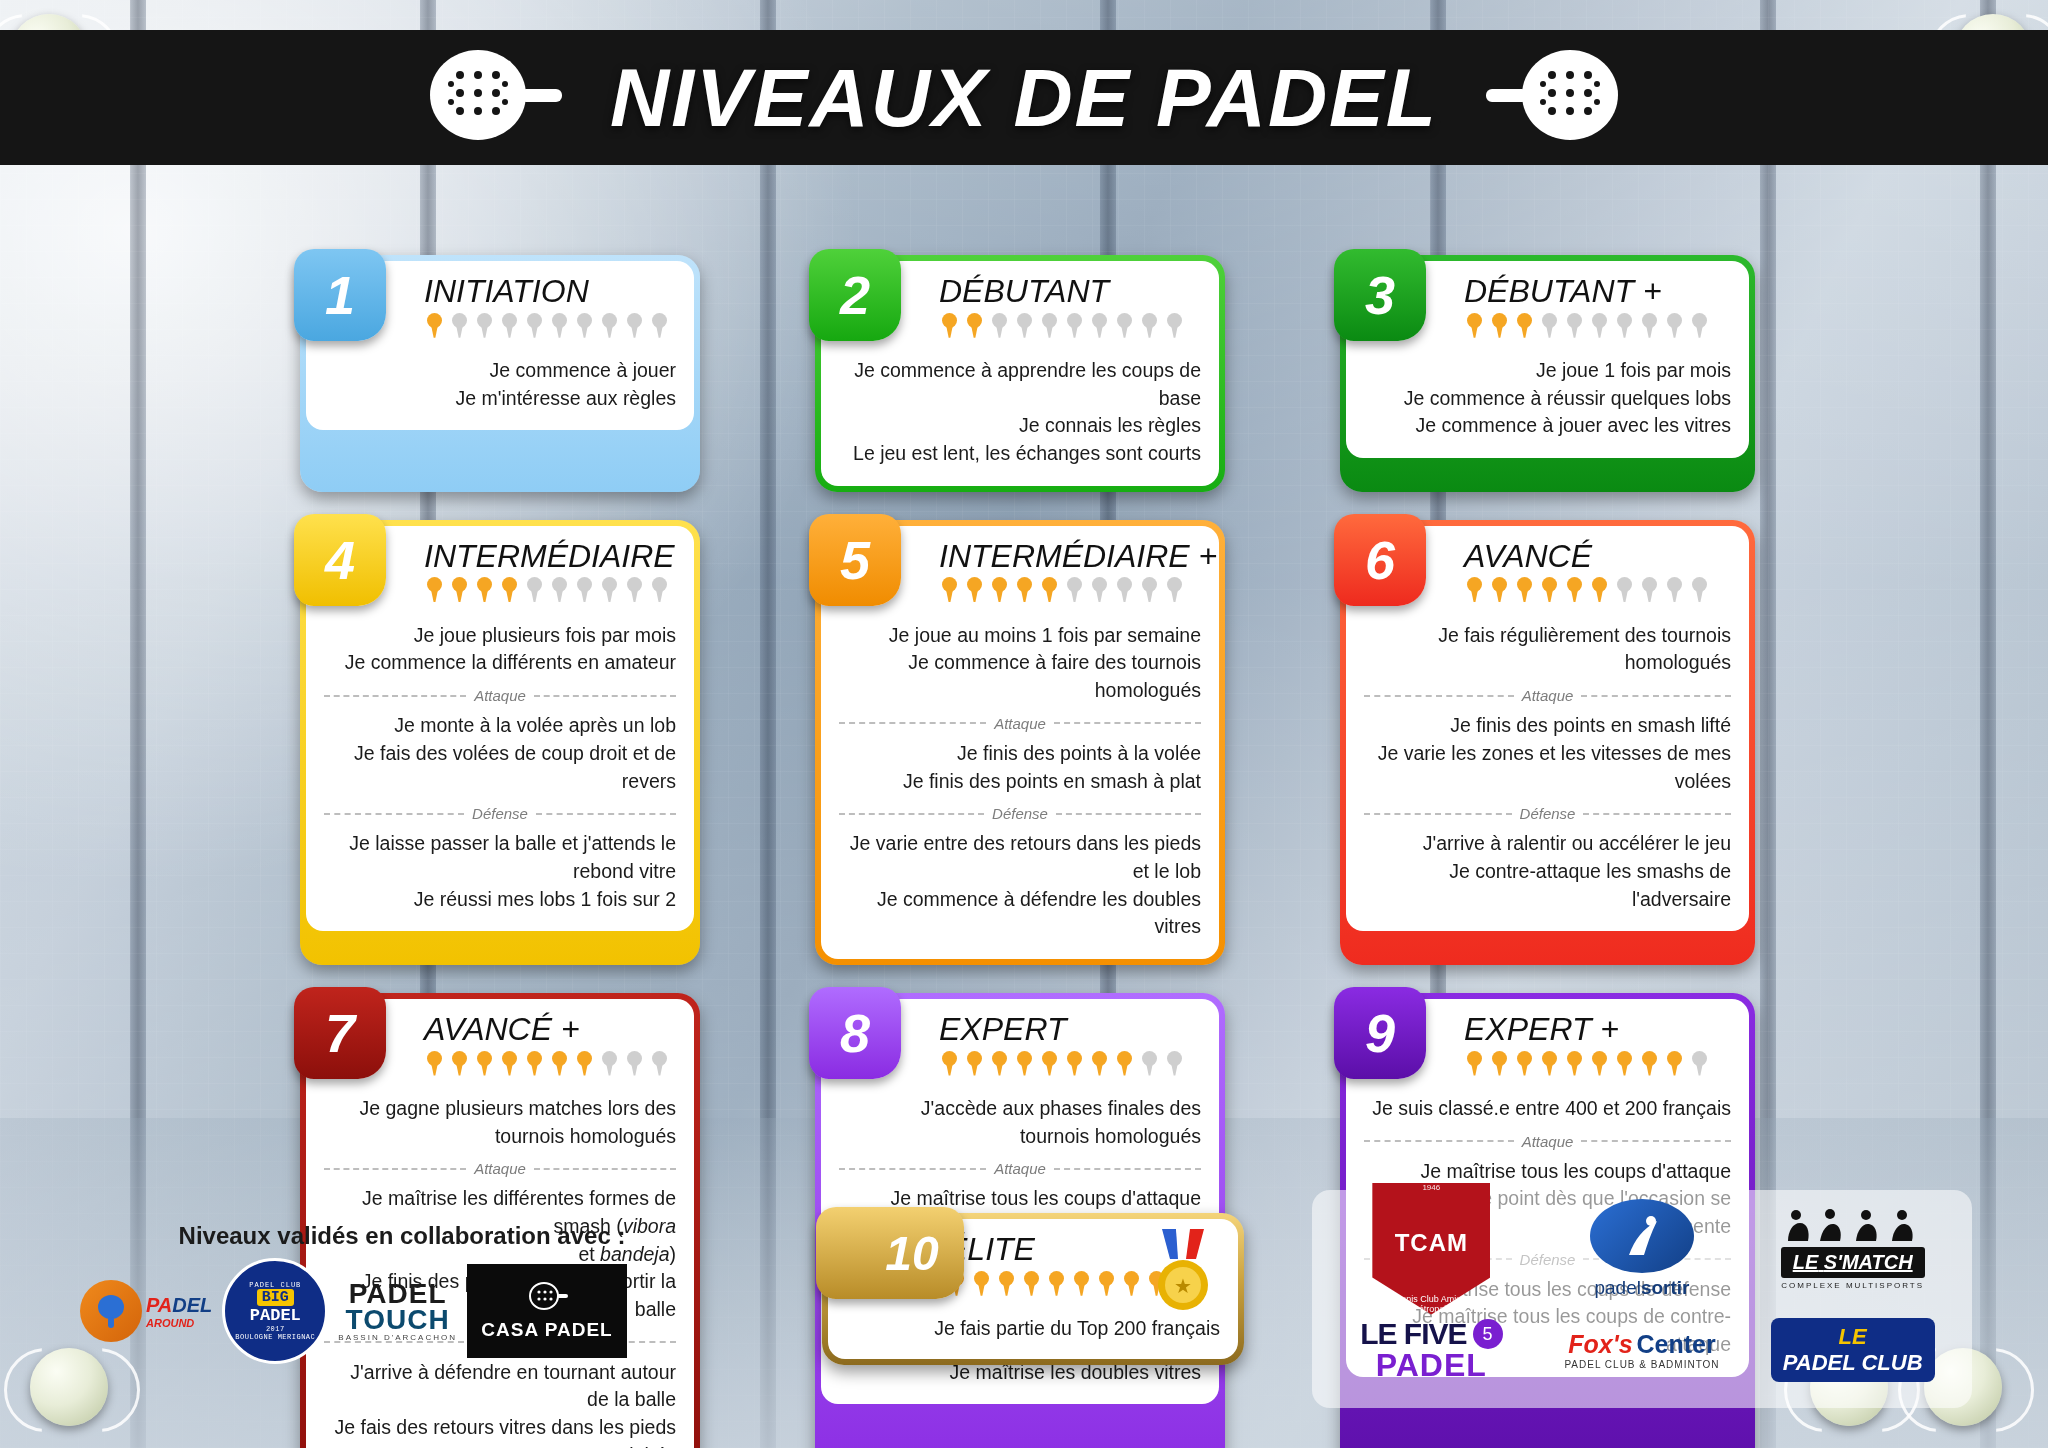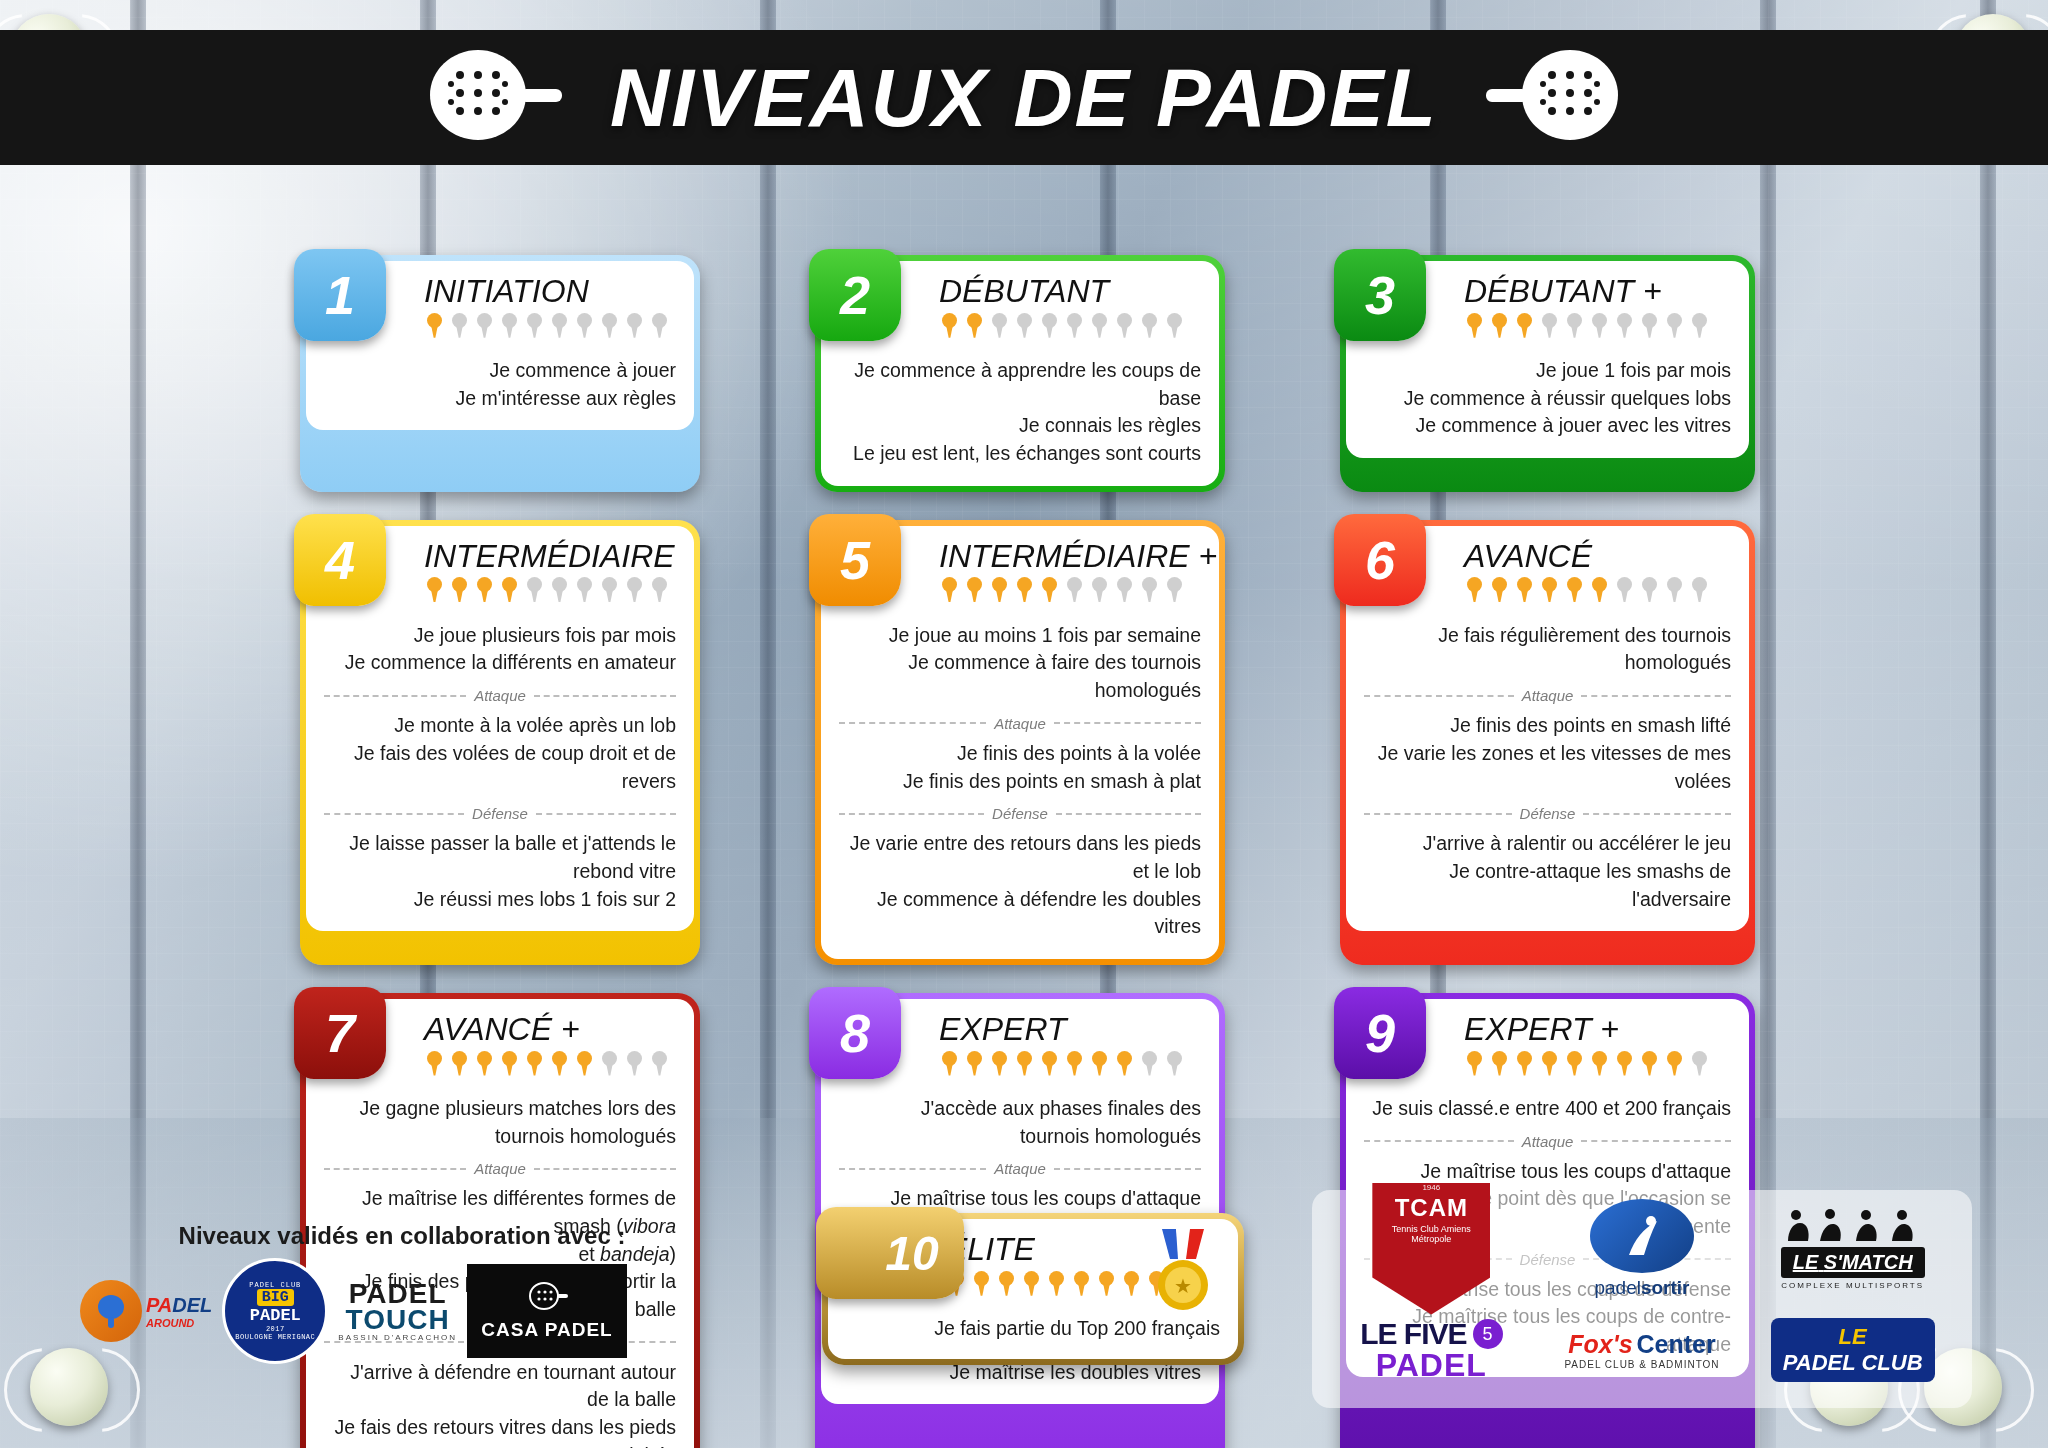--- a/index.html
+++ b/index.html
@@ -172,21 +172,21 @@
   .logo-box{height:100px;display:flex;align-items:center;justify-content:center;}
 
   .partners{
     position:absolute;right:76px;top:1190px;width:660px;height:218px;
     background:rgba(255,255,255,.55);border-radius:18px;
     display:grid;grid-template-columns:1fr 1fr 1fr;align-items:center;justify-items:center;
     padding:8px 14px;box-sizing:border-box;
   }
 
   .tcam{width:118px;height:132px;background:#b4121b;clip-path:polygon(0 0,100% 0,100% 72%,50% 100%,0 72%);
-        color:#fff;display:flex;flex-direction:column;align-items:center;justify-content:flex-start;gap:2px;}
+        color:#fff;display:flex;flex-direction:column;align-items:center;justify-content:space-between;gap:2px;}
   .tcam .t1{font-size:24px;font-weight:bold;letter-spacing:1px;}
   .tcam .t2{font-size:9px;text-align:center;line-height:1.15;}
   .tcam .t3{font-size:8px;opacity:.9;}
 
   .lefive{display:flex;flex-direction:column;align-items:center;line-height:1;}
   .lefive .l1{font-size:30px;font-weight:bold;color:#15124a;letter-spacing:-1px;}
   .lefive .l2{font-size:32px;font-weight:bold;color:#7a1fd0;letter-spacing:1px;}
   .lefive .circle{display:inline-flex;align-items:center;justify-content:center;width:30px;height:30px;border-radius:50%;background:#7a1fd0;color:#fff;font-size:18px;margin-left:6px;}
 
   .arena{display:flex;flex-direction:column;align-items:center;}

